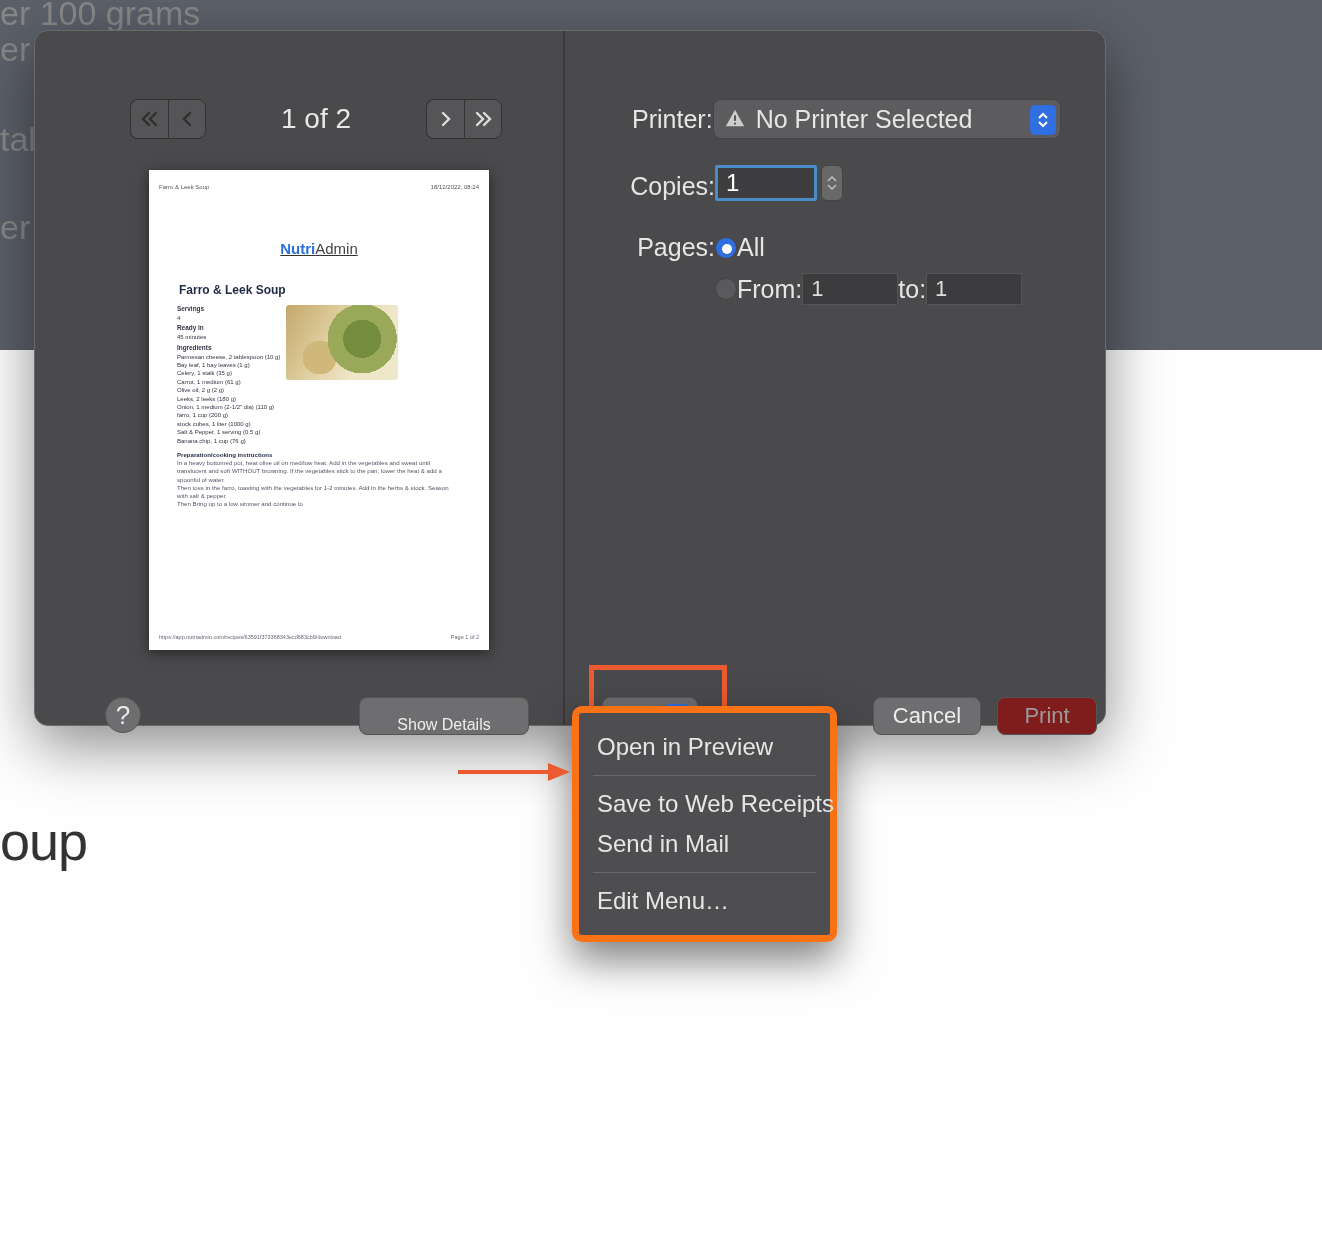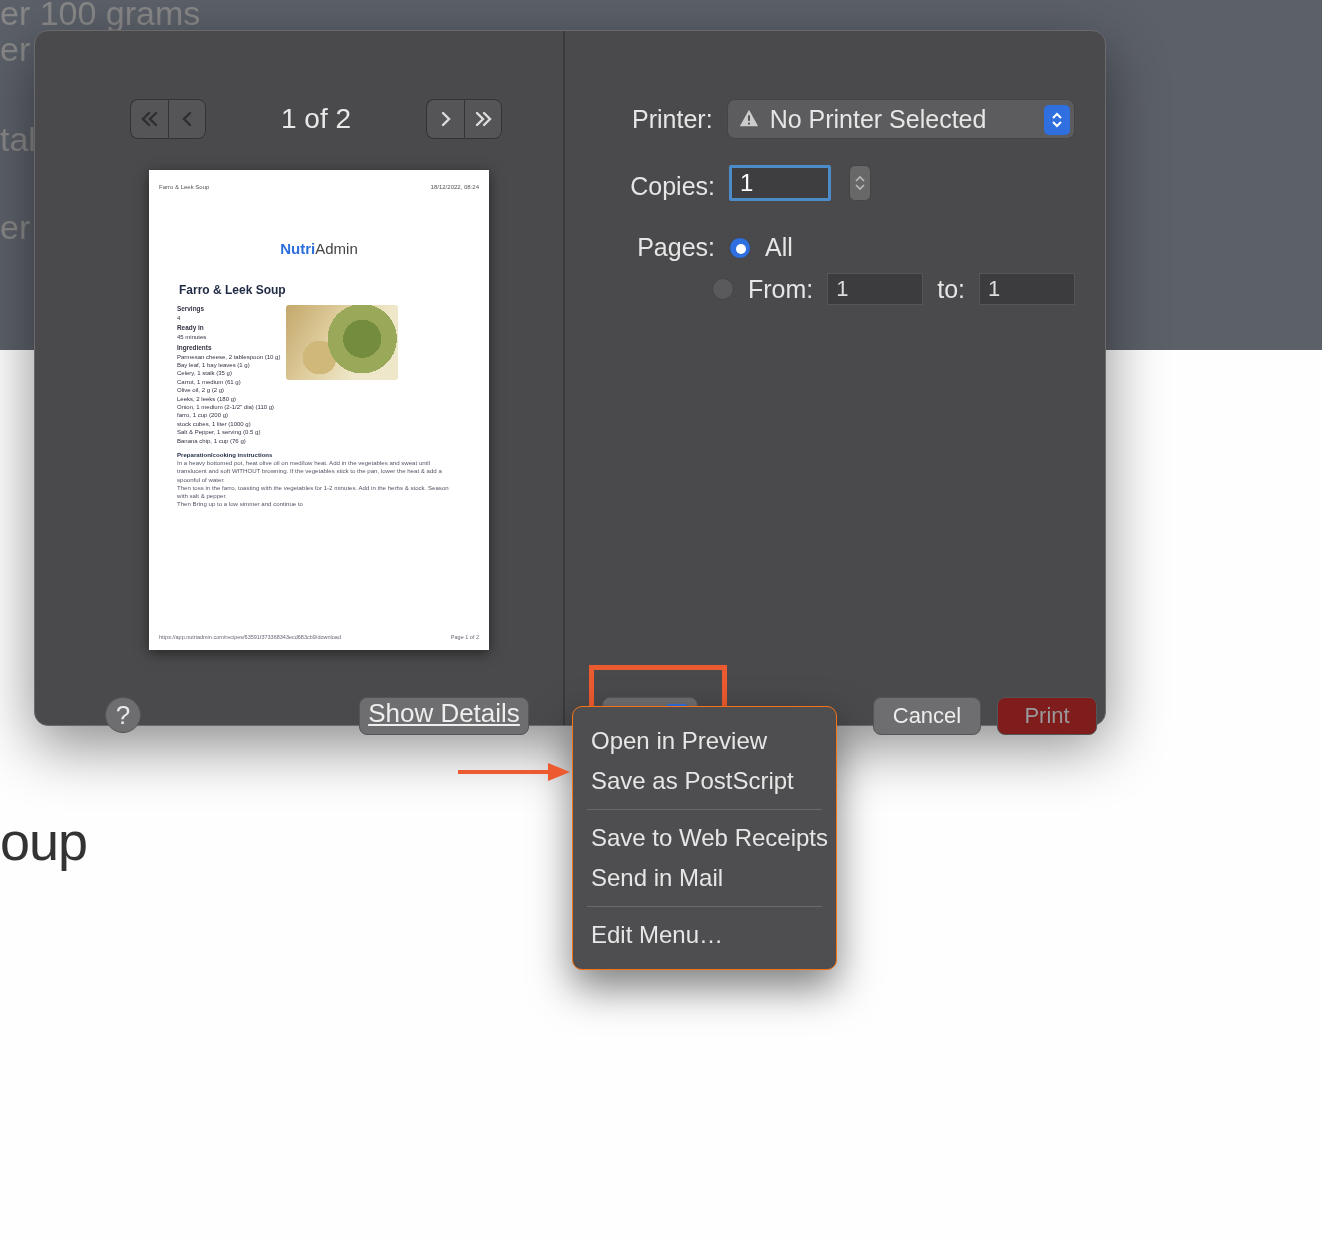--- a/index.html
+++ b/index.html
@@ -42,21 +42,21 @@
   .pager-right .pager-btn { color:#ddd; }
   .page-indicator { color:#e8e8e8; font-size:28px; }
 
   
   .preview {
     position:absolute; left:114px; top:139px; width:340px; height:480px;
     background:#fff; box-shadow:0 3px 12px rgba(0,0,0,.5);
     padding:14px 10px 10px 10px; font-size:6px; color:#333;
   }
   .pv-head { display:flex; justify-content:space-between; font-size:6px; color:#555; border-bottom:none; }
-  .pv-logo { text-align:center; margin:50px 0 26px 0; font-size:15px; font-weight:500; }
+  .pv-logo { text-align:center; margin:50px 0 26px 0; font-size:15px; font-weight:500;text-decoration:underline; }
   .pv-logo .a { color:#2c6fdb; font-weight:600;}
   .pv-logo .b { color:#444; }
   .pv-title { font-size:12px; font-weight:700; color:#1f2a44; margin:0 0 6px 20px; }
   .pv-body { display:flex; gap:6px; margin:0 18px; }
   .pv-text { font-size:6px; line-height:1.4; color:#334; }
   .pv-text strong { display:block; font-weight:700; margin-top:2px; font-size:6.4px; }
   .pv-img { width:112px; height:75px; border-radius:3px; background:
     radial-gradient(circle at 68% 45%, #738c3d 0 22%, #9aa85a 22% 40%, transparent 40%),
     radial-gradient(circle at 30% 70%, #d0b77a 0 18%, transparent 18%),
     linear-gradient(120deg,#c3a86b,#e0cfa0 40%,#efe7c9 70%);
@@ -67,25 +67,25 @@
   .pv-foot { position:absolute; bottom:10px; left:10px; right:10px; display:flex; justify-content:space-between; font-size:5.5px; color:#667; }
 
   
   .help-btn {
     position:absolute; left:70px; top:666px; width:36px; height:36px; border-radius:50%;
     background:#6e6e70; color:#e9e9e9; font-size:26px; display:flex; align-items:center; justify-content:center;
     border:1px solid #555;
   }
   .show-details {
     position:absolute; left:324px; top:666px; width:170px; height:38px; border-radius:8px;
-    background:#6e6e70; border:1px solid #555; color:#eee; font-size:26px; display:flex; align-items:flex-start; justify-content:center;text-decoration:underline;
-  }
-
-  
-  .fld-row { position:absolute; left:540px; right:30px; display:flex; align-items:center; gap:14px; color:#e6e6e6; font-size:25px; }
+    background:#6e6e70; border:1px solid #555; color:#eee; font-size:16px; display:flex; align-items:flex-end; justify-content:center;
+  }
+
+  
+  .fld-row { position:absolute; left:540px; right:44px; display:flex; align-items:center; color:#e6e6e6; font-size:25px; }
   .fld-label { width:140px; text-align:right; }
   .printer-row { top:68px; }
   .copies-row { top:134px; align-items:flex-end; }
   .pages-row1 { top:202px; }
   .pages-row2 { top:242px; }
 
   .printer-select {
     width:354px; height:40px; background:#5c5c5e; border-radius:8px; border:1px solid #444;
     display:flex; align-items:center; padding:0 10px; position:relative;
   }
@@ -130,21 +130,21 @@
 
   
   .anno-box {
     position:absolute; left:554px; top:634px; width:138px; height:74px;
     border:5px solid #ec5a30; background:transparent; pointer-events:none;
   }
 
   
   .dropdown {
     position:absolute; left:572px; top:706px; width:265px;
-    background:#4e4e50; border-radius:10px; border:1px solid #f97316;
+    background:#4e4e50; border-radius:10px; border:7px solid #f97316;
     box-shadow:0 18px 40px rgba(0,0,0,.5); padding:14px 0;
     color:#e6e6e6; font-size:24px;
   }
   .dropdown .item { padding:6px 18px; white-space:nowrap; cursor:default; }
   .dropdown .sep { height:1px; background:#6a6a6c; margin:8px 14px; }
 
   
   .anno-arrow {
     position:absolute; left:458px; top:757px; width:112px; height:30px; pointer-events:none;
   }
@@ -302,21 +302,20 @@
   </div>
   <div class="btn print-btn">
     <span>Print</span>
   </div>
 
   <div class="anno-box"></div>
 </div>
 
 <div class="dropdown">
   <div class="item">Open in Preview</div>
-  <div class="item">Save as PostScript</div>
   <div class="sep"></div>
   <div class="item">Save to Web Receipts</div>
   <div class="item">Send in Mail</div>
   <div class="sep"></div>
   <div class="item">Edit Menu…</div>
 </div>
 
 <svg class="anno-arrow" viewBox="0 0 112 30">
   <line x1="0" y1="15" x2="95" y2="15" stroke="#ec5a30" stroke-width="4"></line>
   <polygon points="112,15 90,6 90,24" fill="#ec5a30"></polygon>

